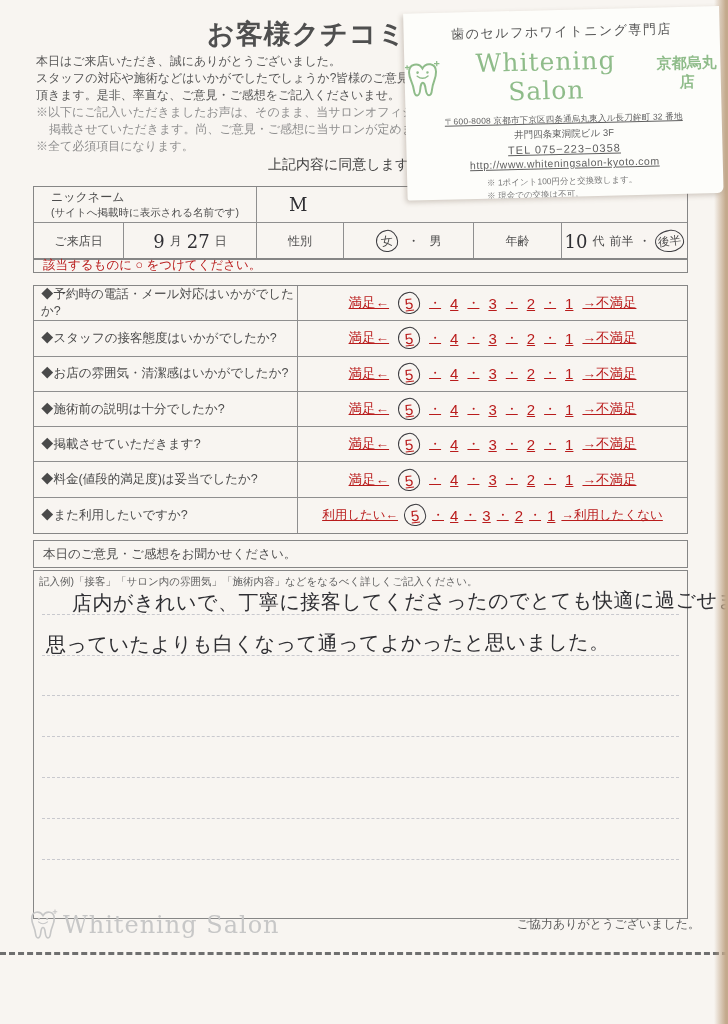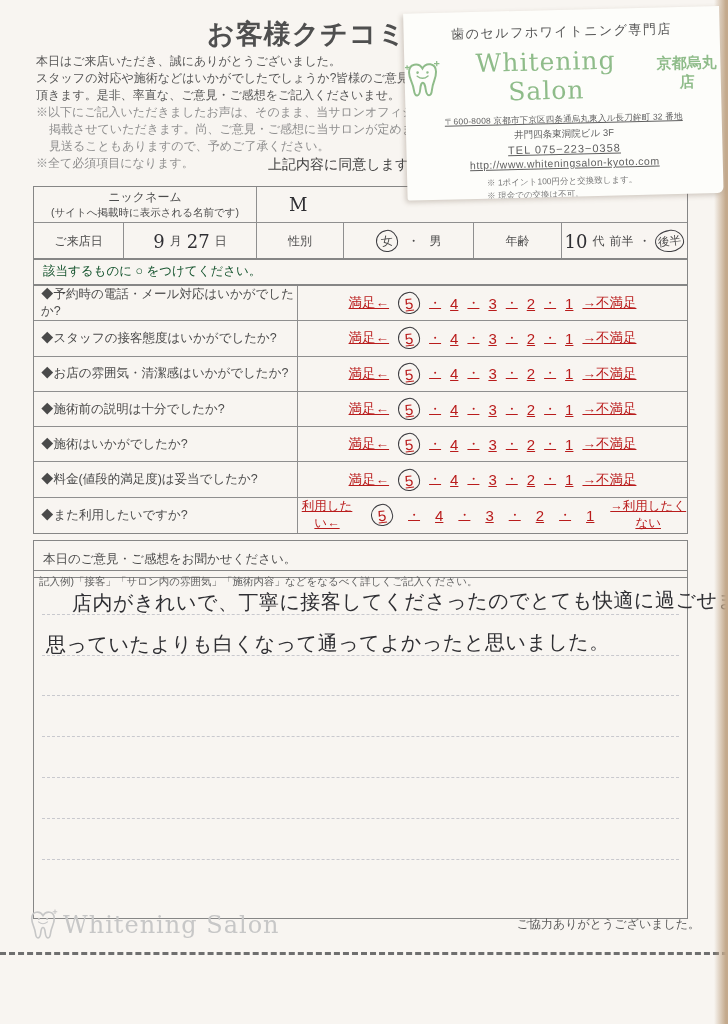--- a/index.html
+++ b/index.html
@@ -45,50 +45,50 @@
   .card-addr1 { margin-top:9px; font-size:8.5px; color:#5f5f5f; text-decoration:underline; letter-spacing:.2px; }
   .card-addr2 { margin-top:2px; font-size:9.5px; color:#5f5f5f; }
   .card-tel  { margin-top:2px; font-size:11px; color:#5f5f5f; text-decoration:underline; letter-spacing:1px; }
   .card-url  { margin-top:2px; font-size:10.5px; color:#5f5f5f; text-decoration:underline; letter-spacing:.5px; }
   .card-notes { margin-top:6px; display:inline-block; text-align:left; font-size:8.5px; line-height:12.5px; color:#7a7a7a; }
 
   
   .tbl { position:absolute; border:1px solid #868686; background:transparent; }
   .row { display:grid; border-bottom:1px solid #8f8f8f; }
   .row:last-child { border-bottom:none; }
-  .cell { border-right:1px solid #8f8f8f; display:flex; align-items:center; justify-content:center; text-align:center; }
+  .cell { border-right:1px solid #8f8f8f; display:flex; align-items:center; justify-content:center; text-align:left; }
   .cell:last-child { border-right:none; }
   .cell.left { justify-content:flex-start; text-align:left; }
   .lbl { font-size:12px; color:#4c4c4c; }
   .sub { font-size:10.5px; color:#4c4c4c; }
 
   #info-table { left:33px; top:186px; width:655px; }
   #info-table .r1 { grid-template-columns:223px 1fr; height:36px; }
   #info-table .r2 { grid-template-columns:90px 133px 87px 130px 88px 1fr; height:36px; }
 
   .hand { font-family:"DejaVu Serif", serif; color:#2f2f33; }
   .hand-big { font-size:18px; }
   .circle-hand {
     display:inline-flex; align-items:center; justify-content:center;
     min-width:22px; height:22px; padding:0 2px;
     border:1.5px solid #3c3c40; border-radius:55% 45% 50% 50% / 50% 58% 44% 50%;
     transform:rotate(-7deg);
   }
 
-  #instruction-row { left:33px; top:258px; width:655px; height:27px; display:flex; align-items:center; padding-left:9px; font-size:12.5px; color:#14532d; }
+  #instruction-row { left:33px; top:258px; width:655px; height:15px; display:flex; align-items:center; padding-left:9px; font-size:12.5px; color:#b91c1c; }
 
   #questions-table { left:33px; top:285px; width:655px; }
   .q-row { grid-template-columns:264px 1fr; height:35.3px; }
   .q-label { font-size:12.5px; padding-left:7px; }
   .q-scale { display:flex; align-items:center; justify-content:center; gap:9px; font-size:13.5px; color:#b91c1c;text-decoration:underline; }
   .q-scale .num { font-size:15px; }
   .q-scale .dotsep { font-size:12px; }
-  .q-scale.tight { gap:15px; font-size:12.5px; }
-
-  #feedback-prompt { left:33px; top:540px; width:655px; height:38px; display:flex; align-items:center; padding-left:9px; font-size:12.5px; color:#4c4c4c; }
+  .q-scale.tight { gap:6px; font-size:12.5px; }
+
+  #feedback-prompt { left:33px; top:540px; width:655px; height:28px; display:flex; align-items:center; padding-left:9px; font-size:12.5px; color:#4c4c4c; }
 
   #comment-box { left:33px; top:570px; width:655px; height:349px; }
   .example { position:absolute; left:5px; top:4px; font-size:10.5px; color:#606060; white-space:nowrap; }
   .dotline { position:absolute; left:8px; right:8px; border-top:1.5px dashed #c9c9ce; }
   .hand-line { position:absolute; font-size:20px; letter-spacing:.5px; white-space:nowrap; transform:rotate(-.3deg); }
 
   
   .watermark { position:absolute; left:28px; top:908px; display:flex; align-items:center; gap:5px; }
   .watermark-text { font-size:24px; color:#c7c7c7; letter-spacing:1px; font-family:"DejaVu Serif", serif; }
   .thanks { position:absolute; right:28px; top:916px; font-size:12px; color:#5a5a5a; }
@@ -103,21 +103,20 @@
 
 <div id="paper">
 
   <div class="title">お客様クチコミ投</div>
   <div class="intro">
     <div>本日はご来店いただき、誠にありがとうございました。</div>
     <div>スタッフの対応や施術などはいかがでしたでしょうか?皆様のご意見は、</div>
     <div>頂きます。是非、率直な、ご意見・ご感想をご記入くださいませ。</div>
     <div class="note">※以下にご記入いただきましたお声は、そのまま、当サロンオフィシャル</div>
     <div class="note indent">掲載させていただきます。尚、ご意見・ご感想に当サロンが定めますガ</div>
-    <div class="note indent">見送ることもありますので、予めご了承ください。</div>
     <div class="note">※全て必須項目になります。</div>
   </div>
   <div class="agree">上記内容に同意します。</div>
 
   <div class="card">
     <div class="card-tagline">歯のセルフホワイトニング専門店</div>
     <div class="card-logo-row">
       <svg width="40" height="44" viewBox="0 0 40 44">
         <path d="M20 10 C16 3 5 4 5 14 C5 22 9 25 10 34 C11 42 16 42 17 33 C17.5 28 19 26 20 26 C21 26 22.5 28 23 33 C24 42 29 42 30 34 C31 25 35 22 35 14 C35 4 24 3 20 10 Z" fill="none" stroke="#8fbc8a" stroke-width="2.2" stroke-linecap="round"></path>
         <circle cx="14.5" cy="14.5" r="1.4" fill="#8fbc8a"></circle>
@@ -243,21 +242,21 @@
         <span class="num">3</span>
         <span class="dotsep">・</span>
         <span class="num">2</span>
         <span class="dotsep">・</span>
         <span class="num">1</span>
         <span>→不満足</span>
       </div>
     </div>
 
     <div class="row q-row">
-      <div class="cell left q-label">◆施術はいかがでしたか?</div>
+      <div class="cell left q-label">◆掲載させていただきます?</div>
       <div class="cell q-scale">
         <span>満足←</span>
         <span class="num circle-hand">5</span>
         <span class="dotsep">・</span>
         <span class="num">4</span>
         <span class="dotsep">・</span>
         <span class="num">3</span>
         <span class="dotsep">・</span>
         <span class="num">2</span>
         <span class="dotsep">・</span>

